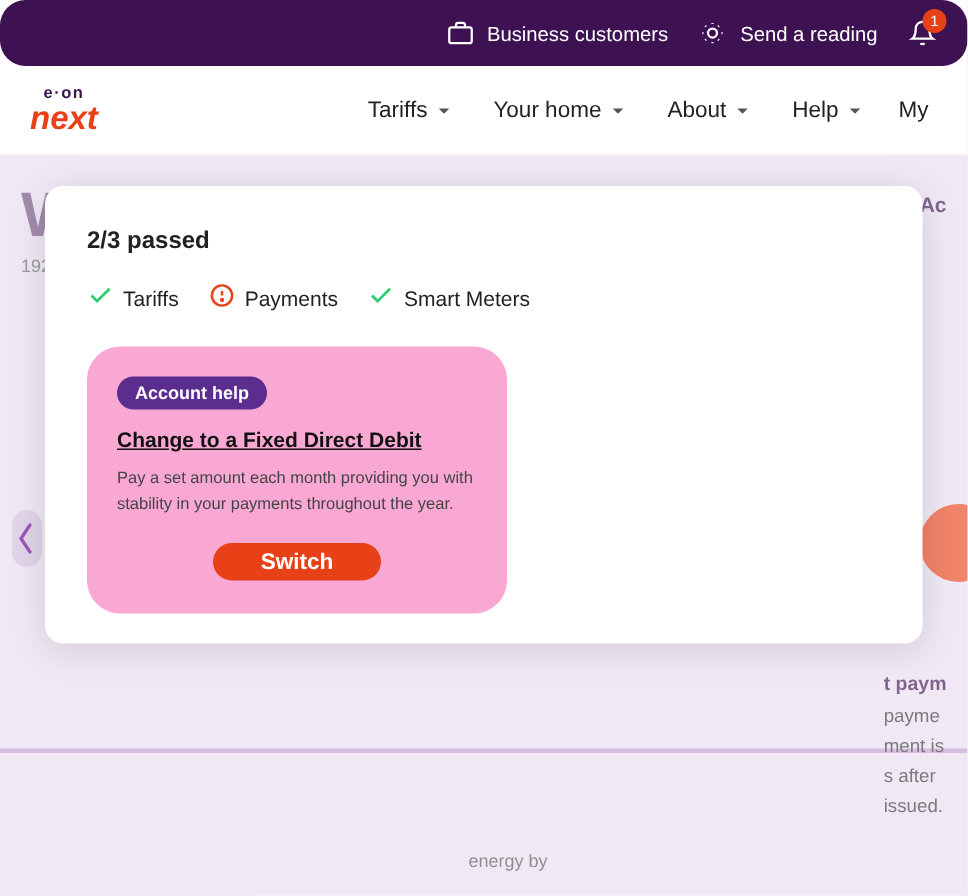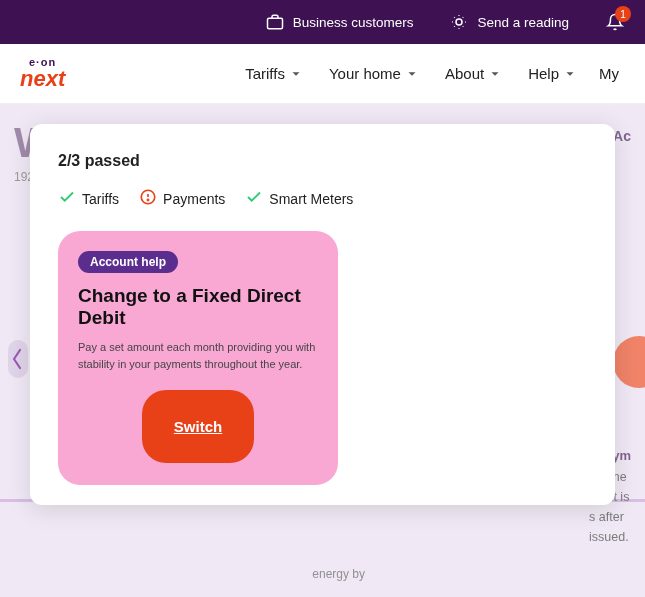--- a/index.html
+++ b/index.html
@@ -12,21 +12,22 @@
     }
 
     
     .top-bar {
       background: #3d1152;
       height: 44px;
       display: flex;
       align-items: center;
       justify-content: flex-end;
       padding: 0 20px;
-      gap: 36px;
+      gap: 20px;
+      border-radius: 17px;
     }
     .top-bar-item {
       display: flex;
       align-items: center;
       gap: 8px;
       color: #fff;
       font-size: 13.5px;
       cursor: pointer;
       text-decoration: none;
     }
@@ -199,43 +200,43 @@
       background: #5b2d8e;
       color: #fff;
       font-size: 12px;
       font-weight: 700;
       border-radius: 20px;
       padding: 4px 12px;
       display: inline-block;
       margin-bottom: 12px;
     }
     .info-card-title {
-      font-size: 19px;
+      font-size: 14px;
       font-weight: 900;
       color: #111;
       margin-bottom: 10px;
+      text-decoration: underline;
     }
     .info-card-desc {
       font-size: 11px;
       color: #444;
       line-height: 1.5;
       margin-bottom: 18px;
     }
     .switch-btn {
       background: #e84118;
       color: #fff;
       border: none;
       border-radius: 24px;
-      padding: 28px 32px;
+      padding: 4px 32px;
       font-size: 15px;
       font-weight: 700;
       cursor: pointer;
       display: block;
       margin: 0 auto;
-      text-decoration: underline;
     }
   </style>
 </head>
 <body>
 
 <div class="top-bar">
   <a class="top-bar-item">
     <span class="top-bar-icon">
       <svg width="18" height="18" viewBox="0 0 24 24" fill="none" stroke="white" stroke-width="2">
         <rect x="2" y="7" width="20" height="14" rx="2"></rect>

